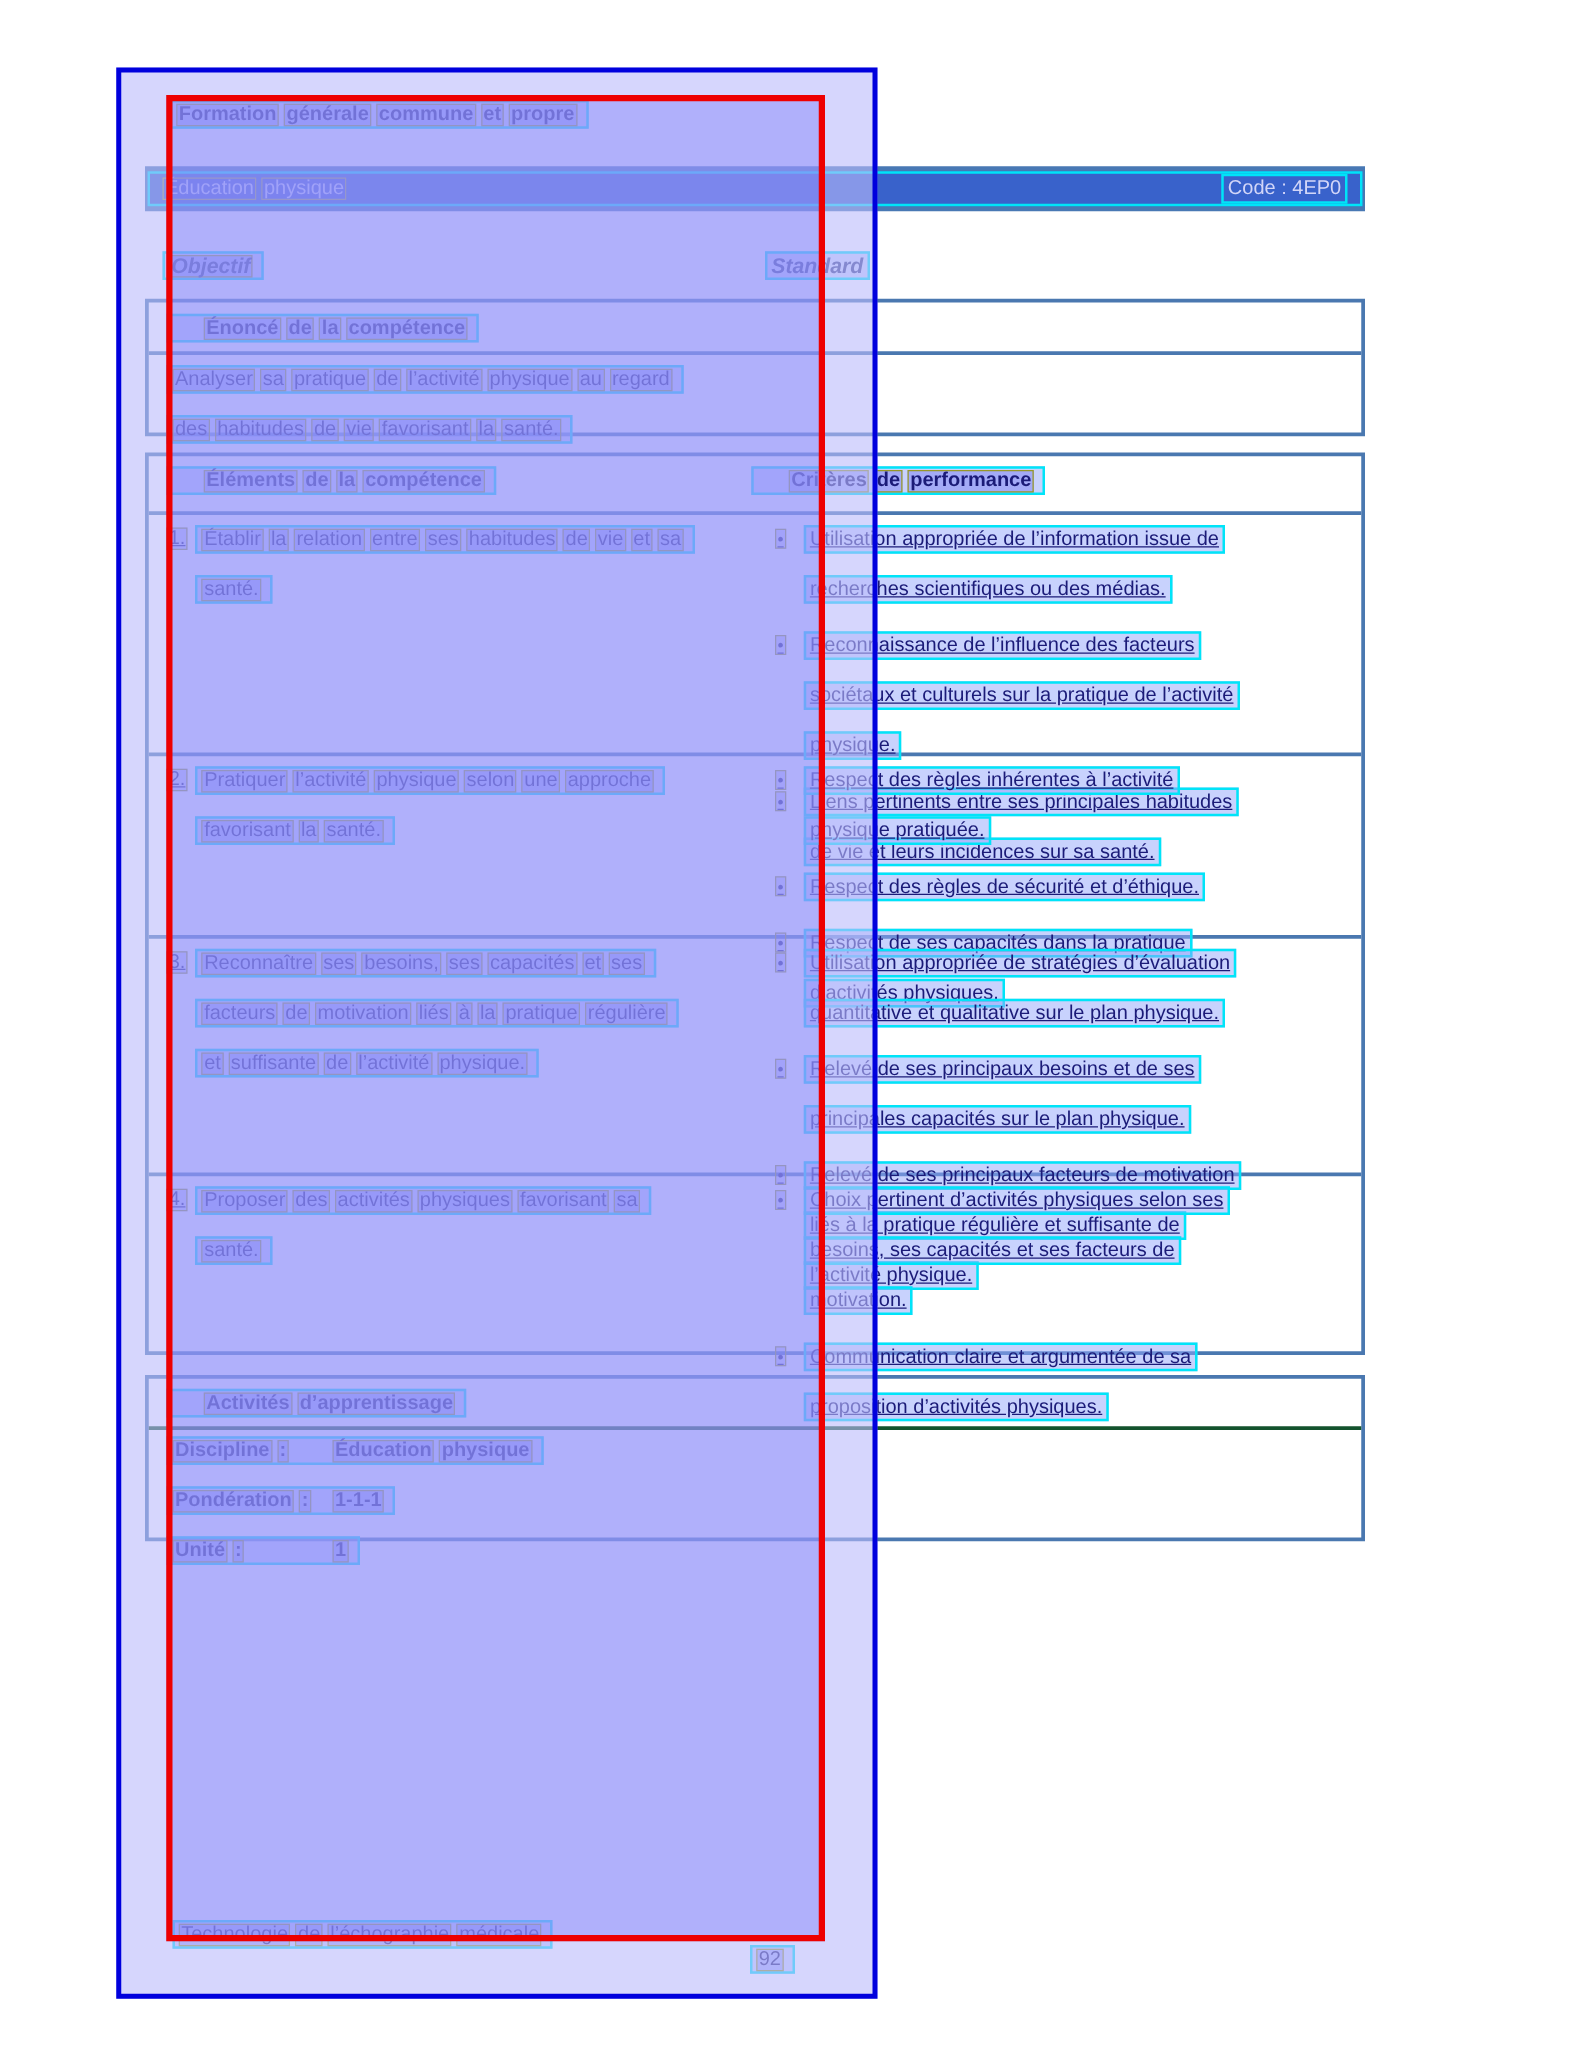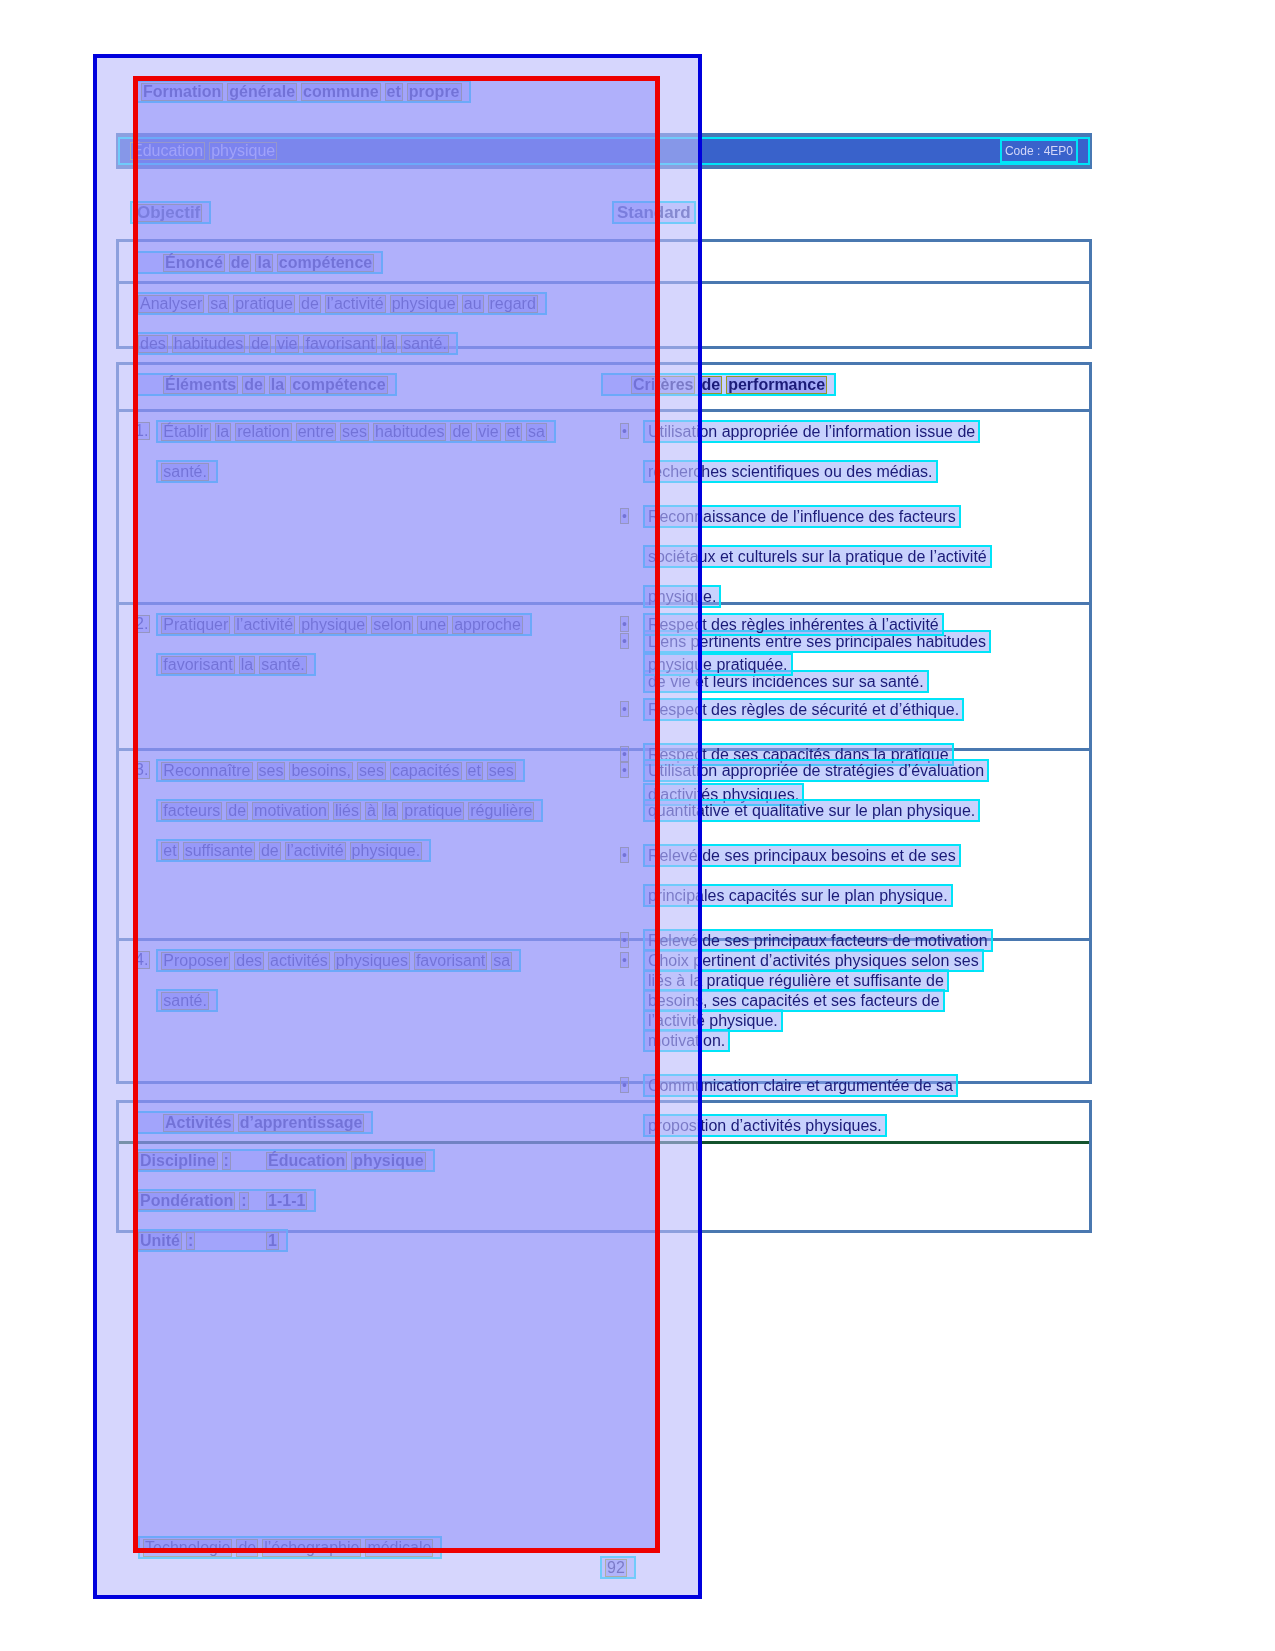--- a/index.html
+++ b/index.html
@@ -33,32 +33,32 @@
 
   .bar { left:116px; top:133px; width:976px; height:36px; background:#4878b4; }
   .bar-line {
     position:absolute; left:2px; right:2px; top:4px; bottom:4px;
     border:2px solid #00e4f8; background:rgba(40,70,230,0.45);
     display:flex; justify-content:space-between; align-items:center; padding:0 10px;
   }
   .bar-title { color:#c4c8f4; font-size:16px; }
   .bar-title .w { border-color:rgba(170,170,60,0.9); }
   .bar-code {
-    color:#d2d6f8; font-size:12px; border:2px solid #00e4f8; padding:0 3px; line-height:20px;
-  }
-
-  .colhead { font-weight:bold; font-size:17px; color:#35408e; }
+    color:#d2d6f8; font-size:16px; border:2px solid #00e4f8; padding:0 3px; line-height:20px;
+  }
+
+  .colhead { font-weight:bold; font-style:italic; font-size:17px; color:#35408e; }
 
   .tbl { border:3px solid #4a78b0; background:transparent; }
   .t1 { left:116px; top:239px; width:976px; height:110px; }
   .t1-head { height:42px; border-bottom:3px solid #4a78b0; padding:9px 0 0 14px; }
   .t1-body { padding:8px 0 0 14px; }
   .hd { font-weight:bold;padding-left:28px; }
 
-  .t2 { left:116px; top:362px; width:976px; height:722px; }
+  .t2 { left:116px; top:362px; width:976px; height:722px;text-decoration:underline; }
   .t2row { display:grid; grid-template-columns:482px 1fr; }
   .t2row + .t2row { border-top:3px solid #4a78b0; }
   .r-head { height:44px; }
   .r1 { height:193px; } .r2 { height:146px; } .r3 { height:190px; } .r4 { height:143px; }
   .cell-l { padding:8px 0 0 14px; }
   .cell-r { padding:8px 0 0 0; }
   .item { display:flex; align-items:flex-start; }
   .num { font-size:16px; margin-right:6px; margin-top:2px; }
   .crit { display:flex; align-items:flex-start; margin-bottom:5px; }
   .bullet { font-size:14px; margin-left:19px; margin-right:14px; margin-top:3px; line-height:14px; }

